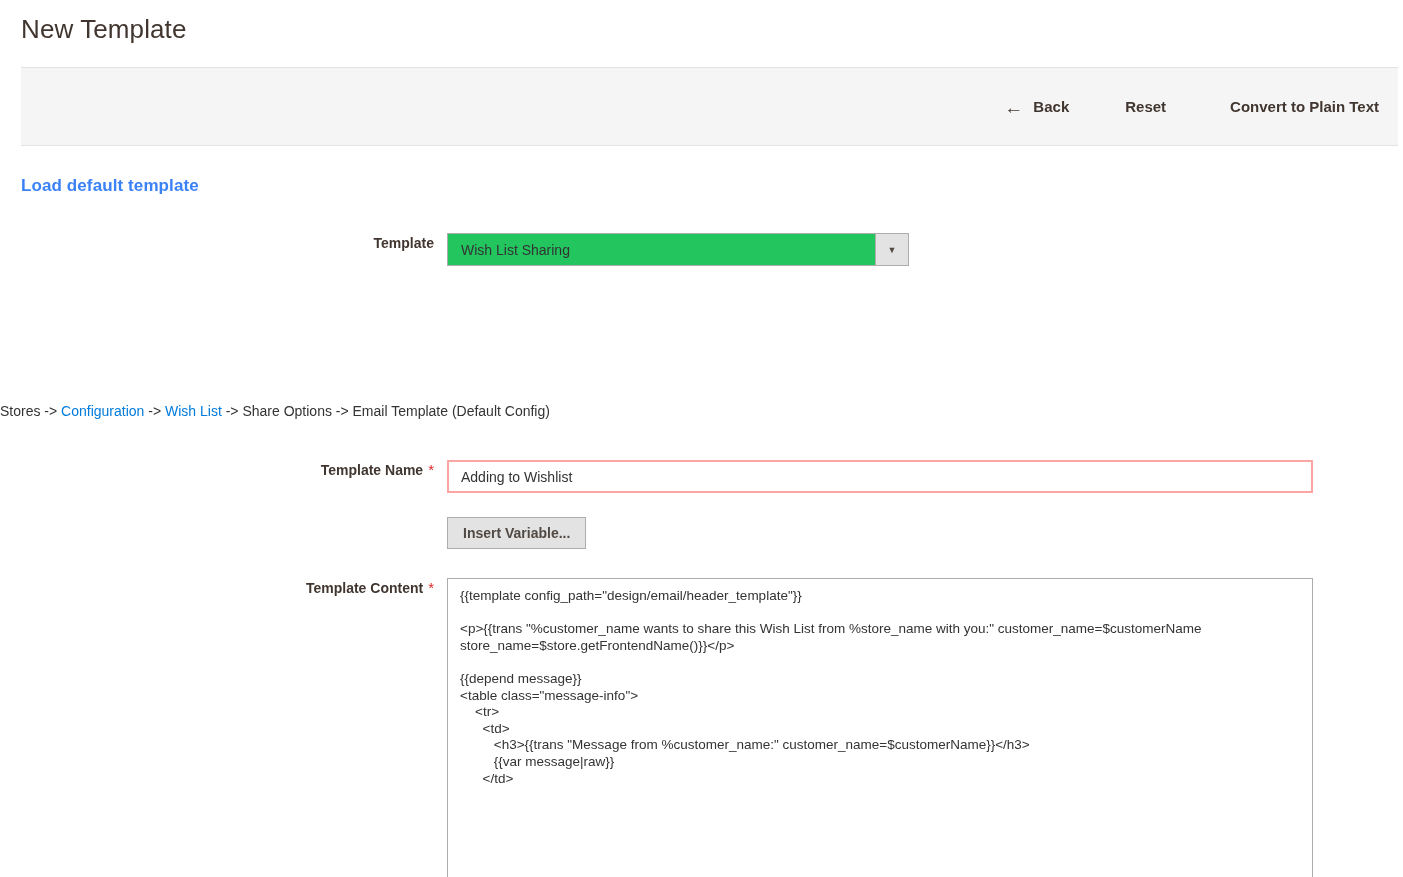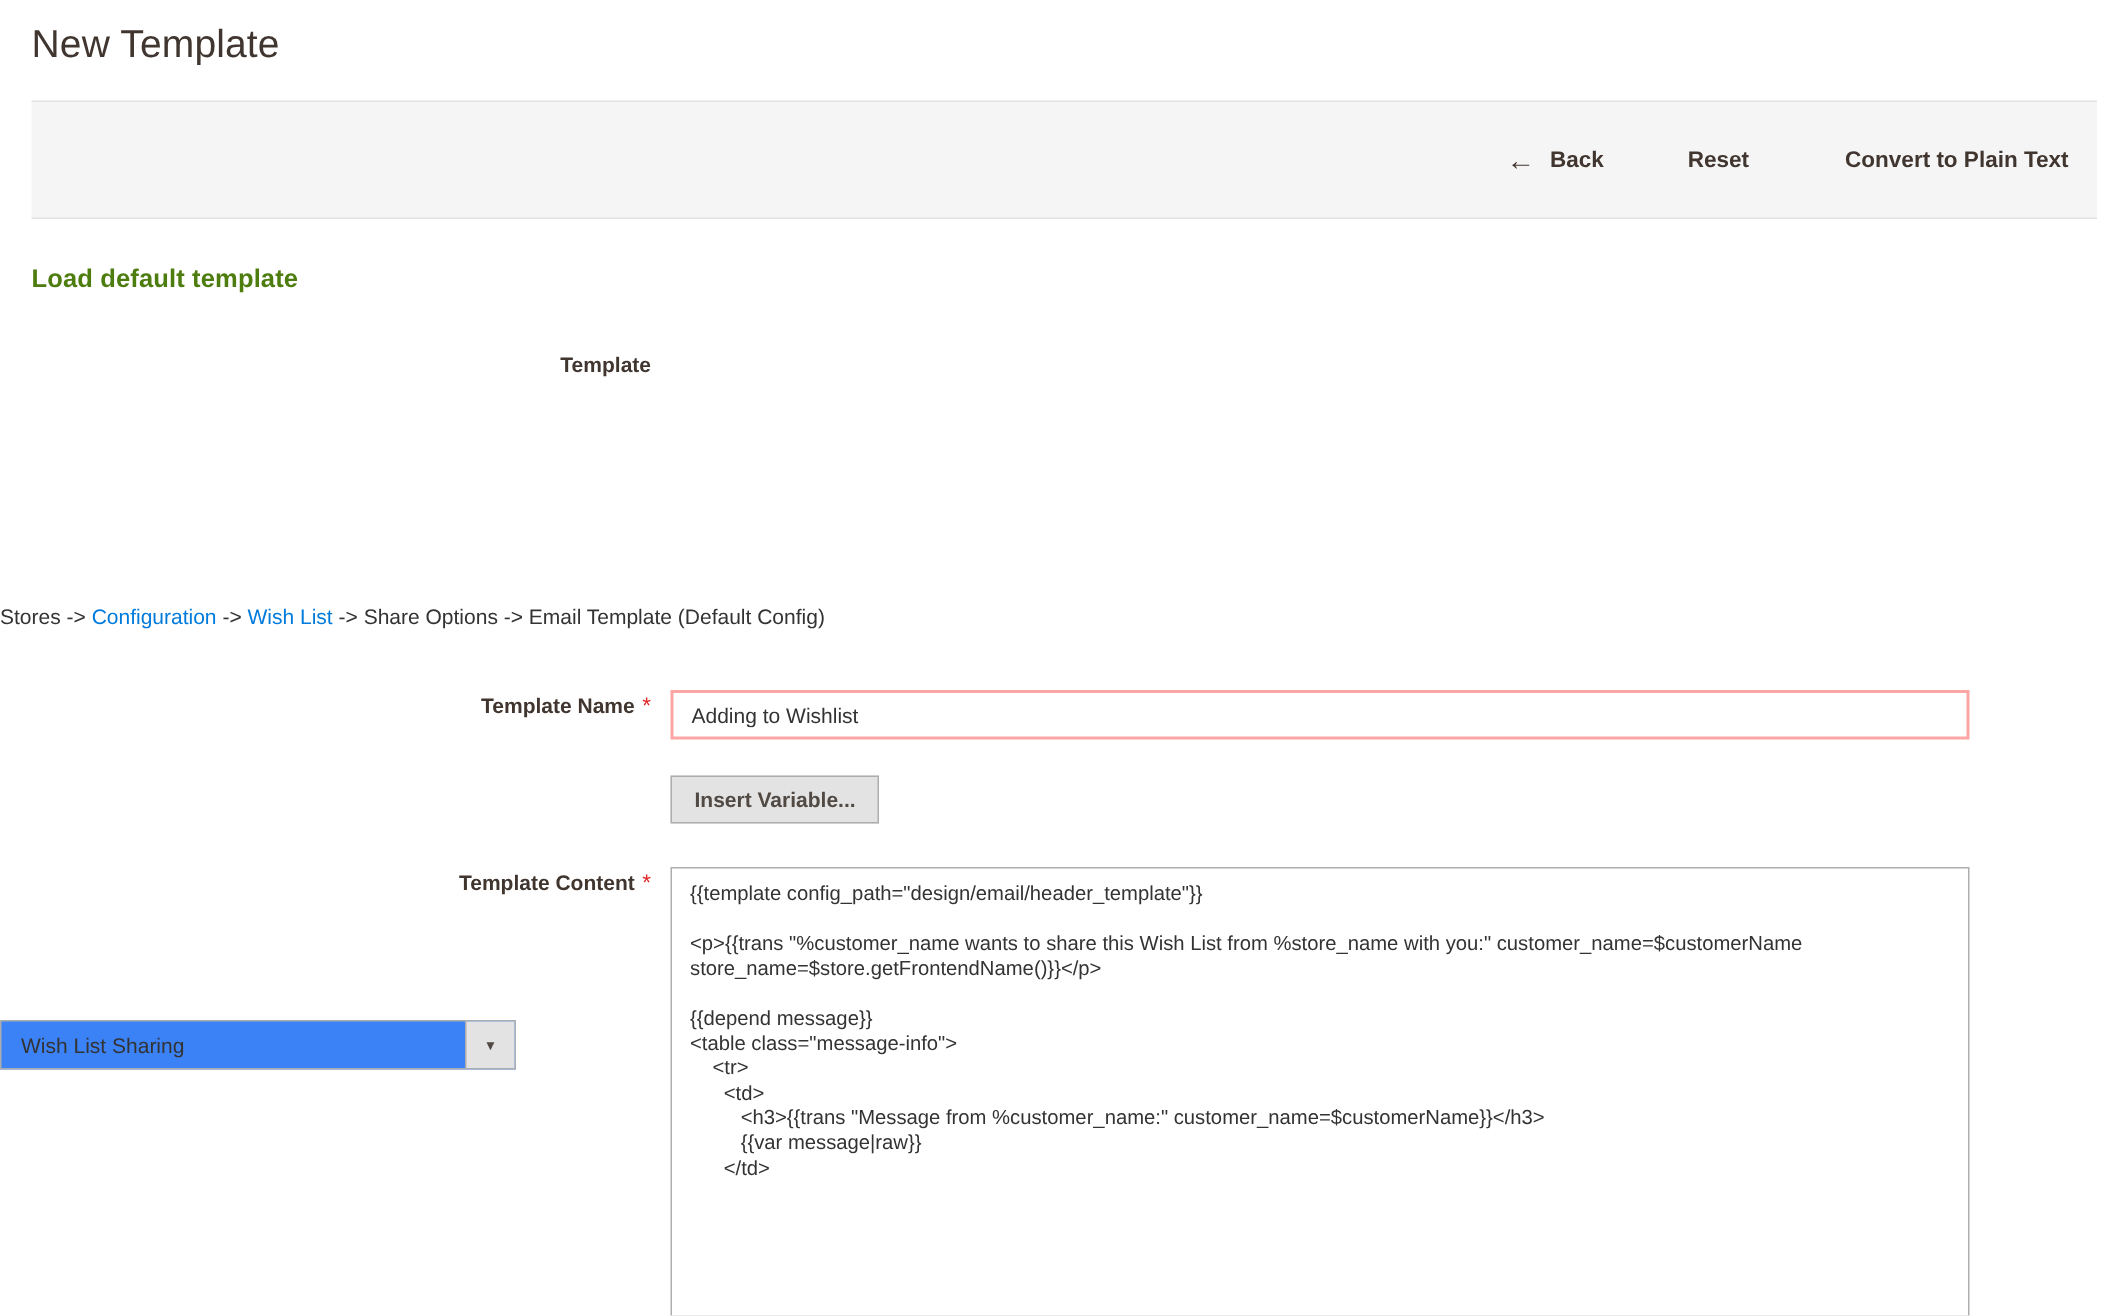--- a/index.html
+++ b/index.html
@@ -69,21 +69,21 @@
 
   
   .section {
     position: absolute;
     left: 0;
     width: 1403px;
   }
   .section-title {
     font-size: 17px;
     font-weight: bold;
-    color: #4d7c0f;
+    color: #3b82f6;
     padding-left: 21px;
     letter-spacing: 0.1px;
   }
 
   .field-row {
     display: flex;
     align-items: flex-start;
     margin-top: 0;
   }
   .field-label {
@@ -100,24 +100,24 @@
   .req {
     color: #e22626;
     font-weight: normal;
     margin-left: 5px;
     font-size: 15px;
   }
   .field-control { flex: 1 1 auto; }
 
   
   .select-wrap {
-    width: 344px;
+    width: 462px;
     height: 33px;
     border: 1px solid #adadad;
-    background: #3b82f6;
+    background: #22c55e;
     display: flex;
     align-items: stretch;
     position: relative;
   }
   .select-value {
     flex: 1 1 auto;
     display: flex;
     align-items: center;
     padding-left: 13px;
     font-size: 14px;
@@ -205,21 +205,21 @@
     <span>Reset</span>
   </button>
   <button class="action-link convert">
     <span>Convert to Plain Text</span>
   </button>
 </div>
 
 <div class="section" style="top:176px;">
   <div class="section-title">Load default template</div>
 
-  <div class="field-row" style="margin-top:37px;flex-direction:column;">
+  <div class="field-row" style="margin-top:37px;">
     <div class="field-label">Template</div>
     <div class="field-control">
       <div class="select-wrap">
         <div class="select-value">Wish List Sharing</div>
         <div class="select-arrow">▼</div>
       </div>
     </div>
   </div>
 
 </div>

